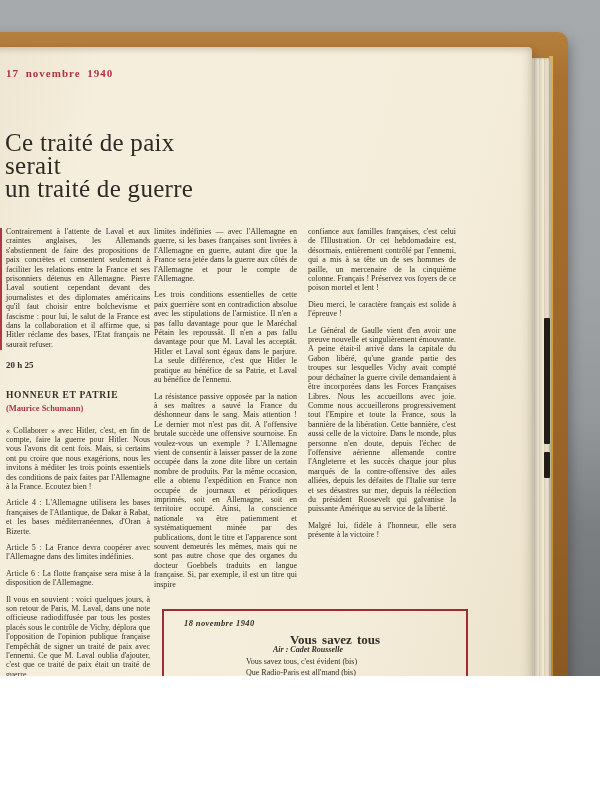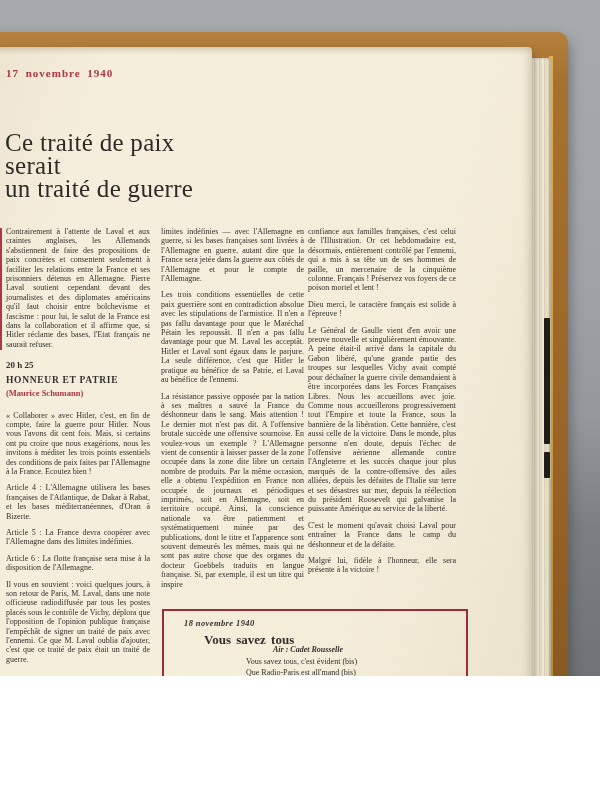--- a/index.html
+++ b/index.html
@@ -19,30 +19,30 @@
   .page{position:absolute;left:-24px;top:47px;width:556px;height:717px;
     background:linear-gradient(105deg,#ece4cf 0%,#f5eedc 18%,#f4edda 70%,#ece3cc 96%);
     border-radius:0 4px 26px 42px/0 4px 20px 16px;
     box-shadow:0 6px 10px rgba(38,38,40,.45),inset -4px 0 8px rgba(120,105,80,.18),inset 0 3px 5px rgba(120,105,80,.2);
     color:#33302c;}
   .date{position:absolute;left:30px;top:20px;font-size:11px;font-weight:bold;color:#af3440;letter-spacing:1px;word-spacing:3px;}
   .title{position:absolute;left:29px;top:84px;font-size:25px;line-height:23px;font-weight:normal;color:#2e2a26;letter-spacing:.3px;}
   .col{position:absolute;top:180px;font-size:8px;line-height:9.4px;text-align:justify;}
   .col p{margin:0 0 7px 0;}
   .col-left{left:30px;width:144px;}
-  .col-mid{left:185px;width:143px;}
+  .col-mid{left:178px;width:143px;}
   .col-right{left:332px;width:148px;}
   .red-rule{position:absolute;left:-6px;top:1px;width:2px;height:122px;background:#b03844;}
   .bh{font-weight:bold;}
   .time{font-size:9px;margin-top:12px;}
-  .prog{font-size:9.5px;letter-spacing:.7px;margin-top:5px;}
+  .prog{font-size:9.5px;letter-spacing:.7px;margin-top:20px;}
   .speaker{font-size:8.5px;color:#af3440;margin:4px 0 12px 0;}
   .song-box{position:absolute;left:186px;top:562px;width:306px;height:113px;border:2px solid #9c2d35;box-sizing:border-box;}
   .song-date{margin:7px 0 0 20px;font-size:8.5px;font-style:italic;font-weight:bold;letter-spacing:.4px;}
-  .song-title{margin:4px 0 0 40px;font-size:13px;font-weight:bold;word-spacing:2px;}
+  .song-title{margin:4px 0 0 40px;font-size:13px;font-weight:bold;word-spacing:2px;text-align:center;}
   .song-air{text-align:center;margin:-3px 14px 0 0;font-size:8px;font-style:italic;font-weight:bold;}
   .verses{margin:3px 0 16px 82px;font-size:8px;line-height:10.6px;}
   .page-number{position:absolute;left:472px;top:684px;font-size:16px;font-weight:bold;letter-spacing:1px;color:#2c2824;text-align:center;}
 </style>
 </head>
 <body>
 
 <div class="photo">
   <div class="book-cover"></div>
   <div class="gilt-edge"></div>
@@ -75,21 +75,20 @@
     <div class="col col-mid">
       <p>limites indéfinies — avec l'Allemagne en guerre, si les bases françaises sont livrées à l'Allemagne en guerre, autant dire que la France sera jetée dans la guerre aux côtés de l'Allemagne et pour le compte de l'Allemagne.</p>
       <p>Les trois conditions essentielles de cette paix guerrière sont en contradiction absolue avec les stipulations de l'armistice. Il n'en a pas fallu davantage pour que le Maréchal Pétain les repoussât. Il n'en a pas fallu davantage pour que M. Laval les acceptât. Hitler et Laval sont égaux dans le parjure. La seule différence, c'est que Hitler le pratique au bénéfice de sa Patrie, et Laval au bénéfice de l'ennemi.</p>
       <p>La résistance passive opposée par la nation à ses maîtres a sauvé la France du déshonneur dans le sang. Mais attention ! Le dernier mot n'est pas dit. A l'offensive brutale succède une offensive sournoise. En voulez-vous un exemple ? L'Allemagne vient de consentir à laisser passer de la zone occupée dans la zone dite libre un certain nombre de produits. Par la même occasion, elle a obtenu l'expédition en France non occupée de journaux et périodiques imprimés, soit en Allemagne, soit en territoire occupé. Ainsi, la conscience nationale va être patiemment et systématiquement minée par des publications, dont le titre et l'apparence sont souvent demeurés les mêmes, mais qui ne sont pas autre chose que des organes du docteur Goebbels traduits en langue française. Si, par exemple, il est un titre qui inspire</p>
     </div>
 
     <div class="col col-right">
       <p>confiance aux familles françaises, c'est celui de l'Illustration. Or cet hebdomadaire est, désormais, entièrement contrôlé par l'ennemi, qui a mis à sa tête un de ses hommes de paille, un mercenaire de la cinquième colonne. Français ! Préservez vos foyers de ce poison mortel et lent !</p>
       <p>Dieu merci, le caractère français est solide à l'épreuve !</p>
       <p>Le Général de Gaulle vient d'en avoir une preuve nouvelle et singulièrement émouvante. A peine était-il arrivé dans la capitale du Gabon libéré, qu'une grande partie des troupes sur lesquelles Vichy avait compté pour déchaîner la guerre civile demandaient à être incorporées dans les Forces Françaises Libres. Nous les accueillons avec joie. Comme nous accueillerons progressivement tout l'Empire et toute la France, sous la bannière de la libération. Cette bannière, c'est aussi celle de la victoire. Dans le monde, plus personne n'en doute, depuis l'échec de l'offensive aérienne allemande contre l'Angleterre et les succès chaque jour plus marqués de la contre-offensive des ailes alliées, depuis les défaites de l'Italie sur terre et ses désastres sur mer, depuis la réélection du président Roosevelt qui galvanise la puissante Amérique au service de la liberté.</p>
-      <p>C'est le moment qu'avait choisi Laval pour entraîner la France dans le camp du déshonneur et de la défaite.</p>
       <p>Malgré lui, fidèle à l'honneur, elle sera présente à la victoire !</p>
     </div>
 
     <div class="song-box">
       <div class="song-date">18 novembre 1940</div>
       <div class="song-title">Vous savez tous</div>
       <div class="song-air">Air : Cadet Rousselle</div>
       <div class="verses">
         <div>Vous savez tous, c'est évident (bis)</div>
         <div>Que Radio-Paris est all'mand (bis)</div>

